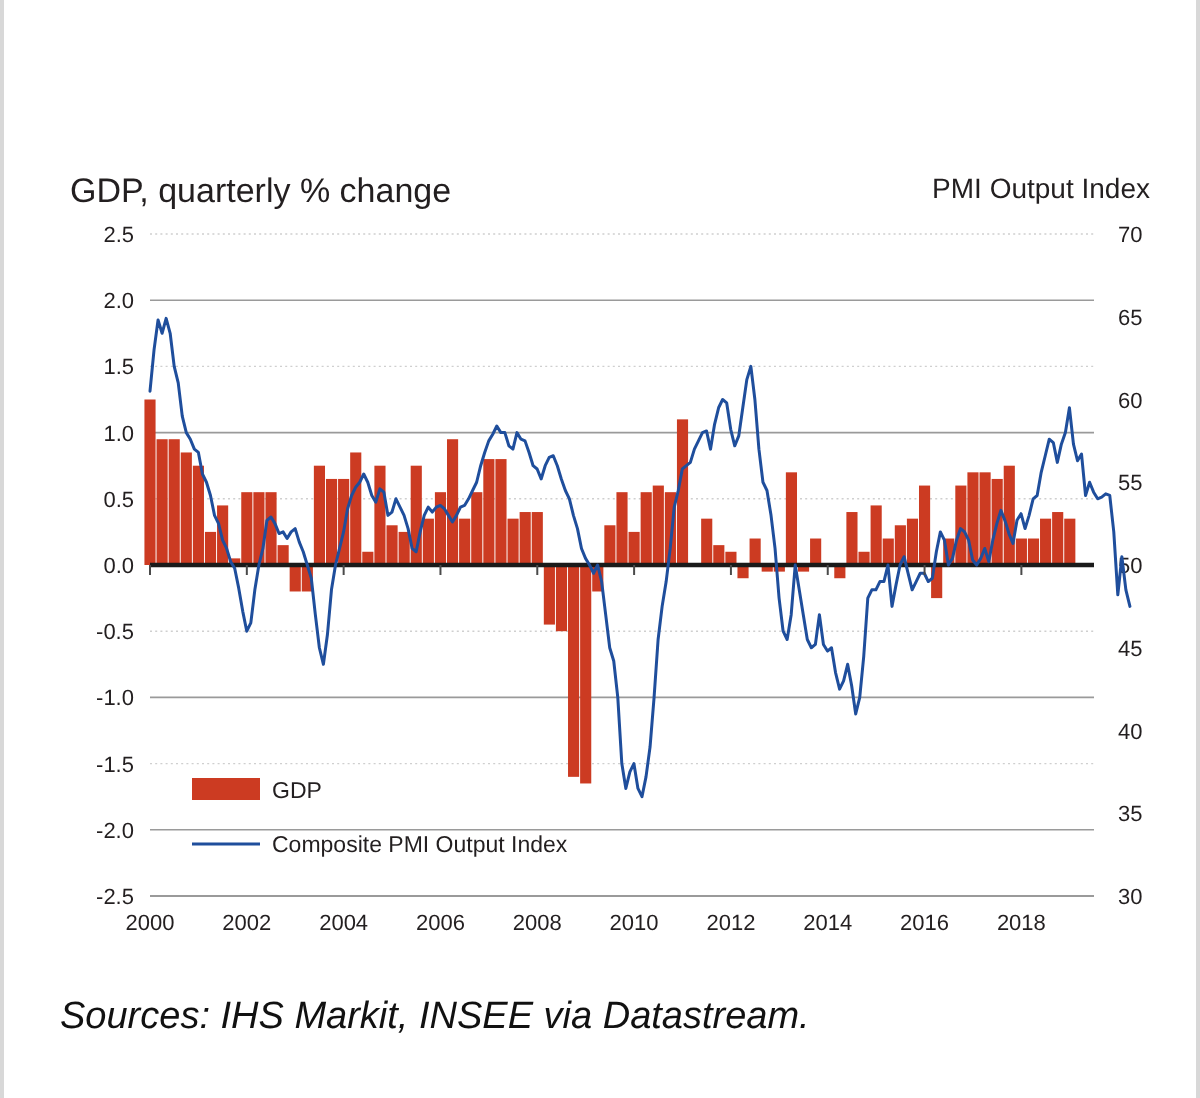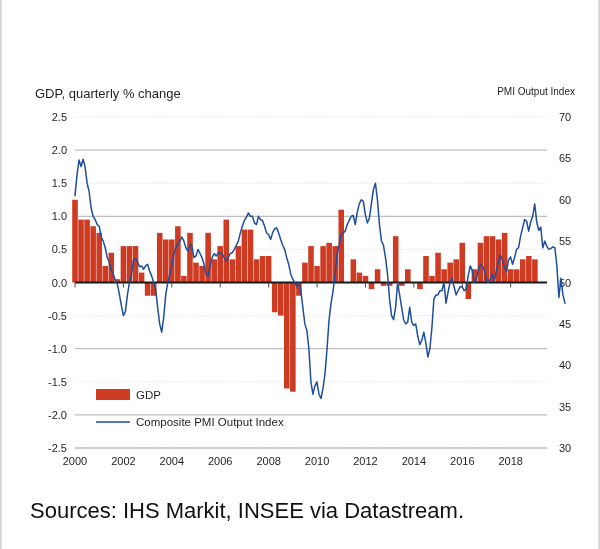--- a/index.html
+++ b/index.html
@@ -15,26 +15,26 @@
     border-left:2px solid #d8d8d8;
     border-right:2px solid #d8d8d8;
     box-sizing:border-box;
   }
   #title{
     position:absolute;left:28px;top:8px;
     font-size:25px;font-weight:bold;color:#00b74a;
     letter-spacing:-0.2px;
   }
   #chart-area{position:absolute;left:0;top:62px;width:600px;height:430px;}
-  #lbl-left{position:absolute;left:33px;top:24px;font-size:13px;color:#231f20;}
-  #lbl-right{position:absolute;right:27px;top:24px;font-size:10px;color:#231f20;}
+  #lbl-left{position:absolute;left:33px;top:24px;font-size:17px;color:#231f20;}
+  #lbl-right{position:absolute;right:27px;top:24px;font-size:14px;color:#231f20;}
   svg{position:absolute;left:0;top:0;}
   #source{
     position:absolute;left:28px;top:498px;
-    font-size:22px;color:#111;
+    font-size:19px;font-style:italic;color:#111;
   }
   .axis-text{font-family:"Liberation Sans", sans-serif;font-size:11px;fill:#231f20;}
   .legend-text{font-family:"Liberation Sans", sans-serif;font-size:11.5px;fill:#231f20;}
 </style>
 </head>
 <body>
 
 <div id="frame">
 
 

